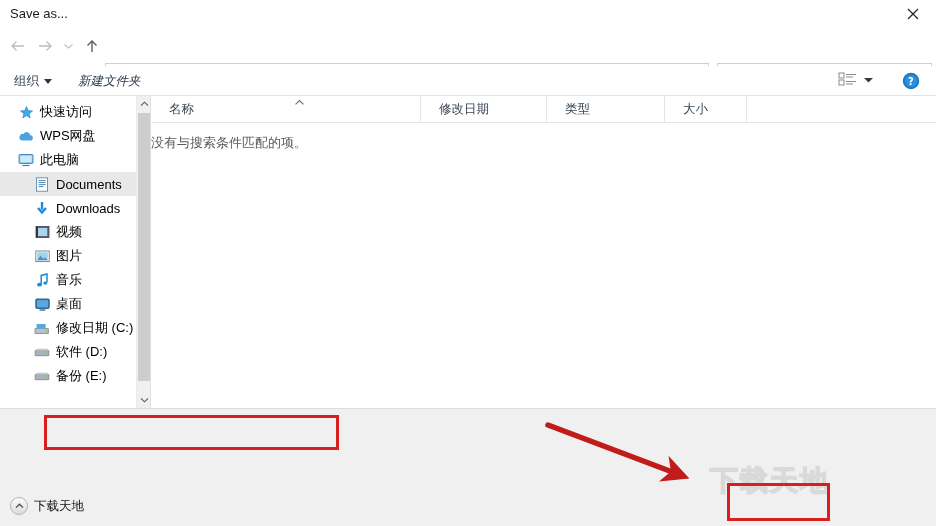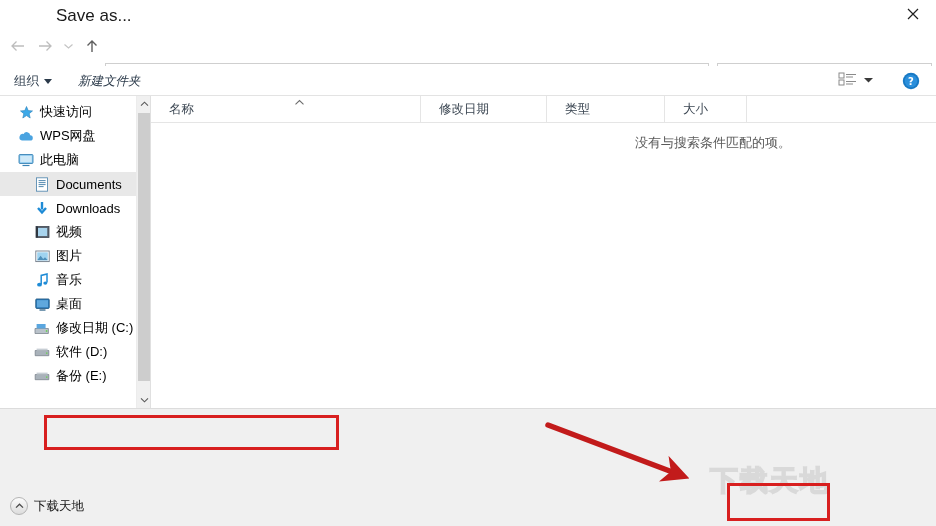--- a/index.html
+++ b/index.html
@@ -18,21 +18,21 @@
   }
 
   
   .titlebar {
     position: absolute; left: 0; top: 0;
     width: 936px; height: 28px;
     background: #ffffff;
   }
   .titlebar-text {
     position: absolute; left: 10px; top: 6px;
-    font-size: 17px; color: #1a1a1a; margin-left: 46px;
+    font-size: 13px; color: #1a1a1a;
   }
   .close-btn {
     position: absolute; right: 0px; top: 0px;
     width: 46px; height: 28px;
     display: flex; align-items: center; justify-content: center;
     cursor: default;
   }
   .close-btn svg { display: block; }
 
   
@@ -219,21 +219,21 @@
   .col-date { left: 270px; width: 126px; }
   .col-type { left: 396px; width: 118px; }
   .col-size { left: 514px; width: 82px; }
   .sort-caret {
     position: absolute; left: 143px; top: 1px;
     color: #666; font-size: 10px;
   }
   .empty-msg {
     position: absolute; left: 0; top: 38px;
     width: 640px;
-    text-align: right;
+    text-align: left;
     font-size: 13px; color: #5a5a5a;
   }
 
   
   .form-area {
     position: absolute; left: 0; top: 408px;
     width: 936px; height: 78px;
     background: #f0f0f0;
     border-top: 1px solid #dcdcdc;
   }

